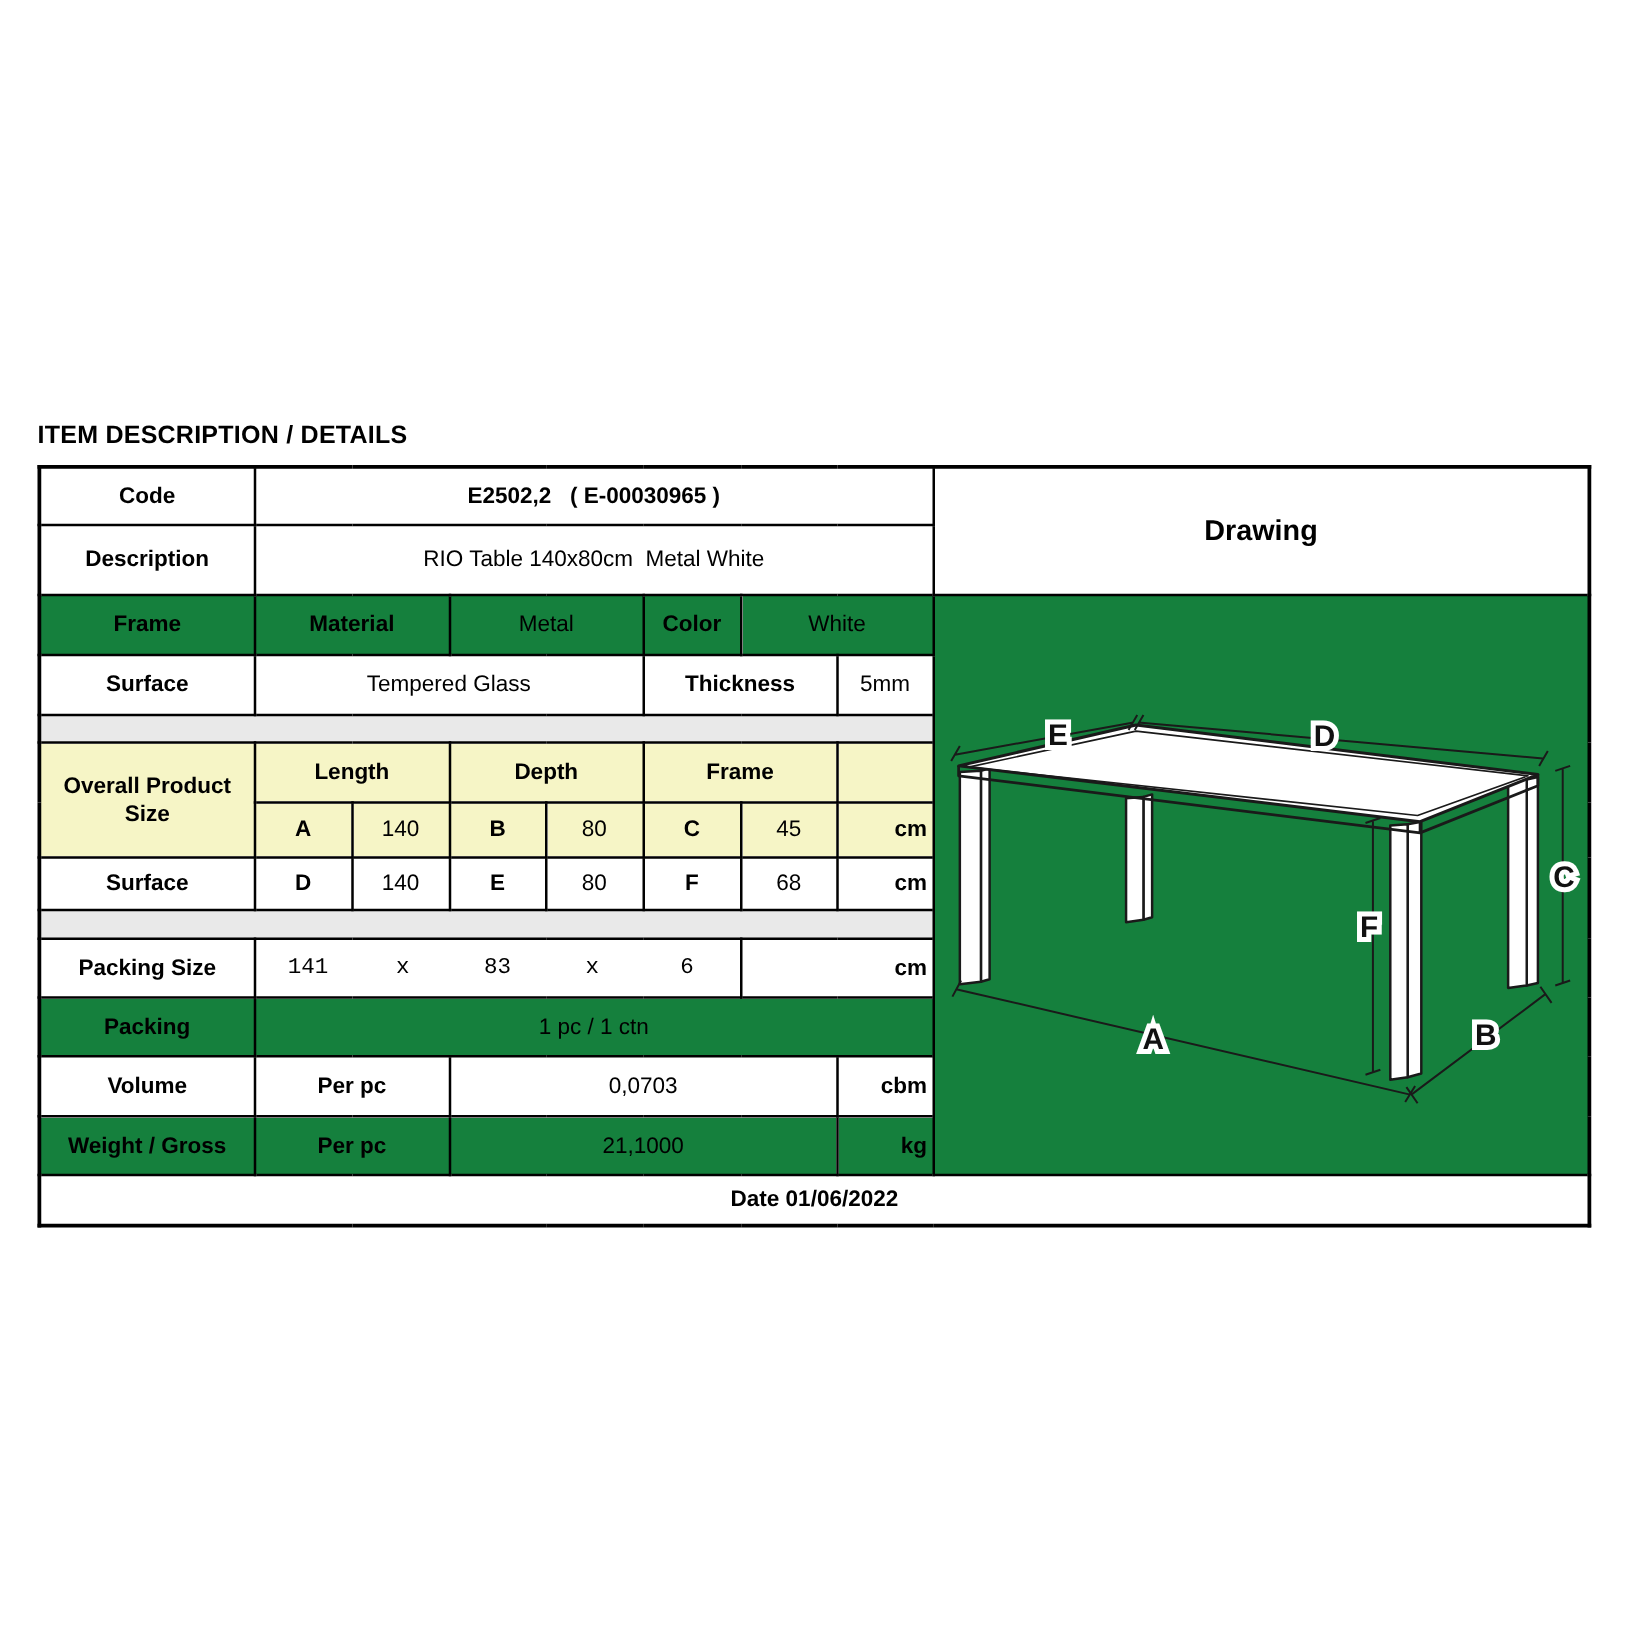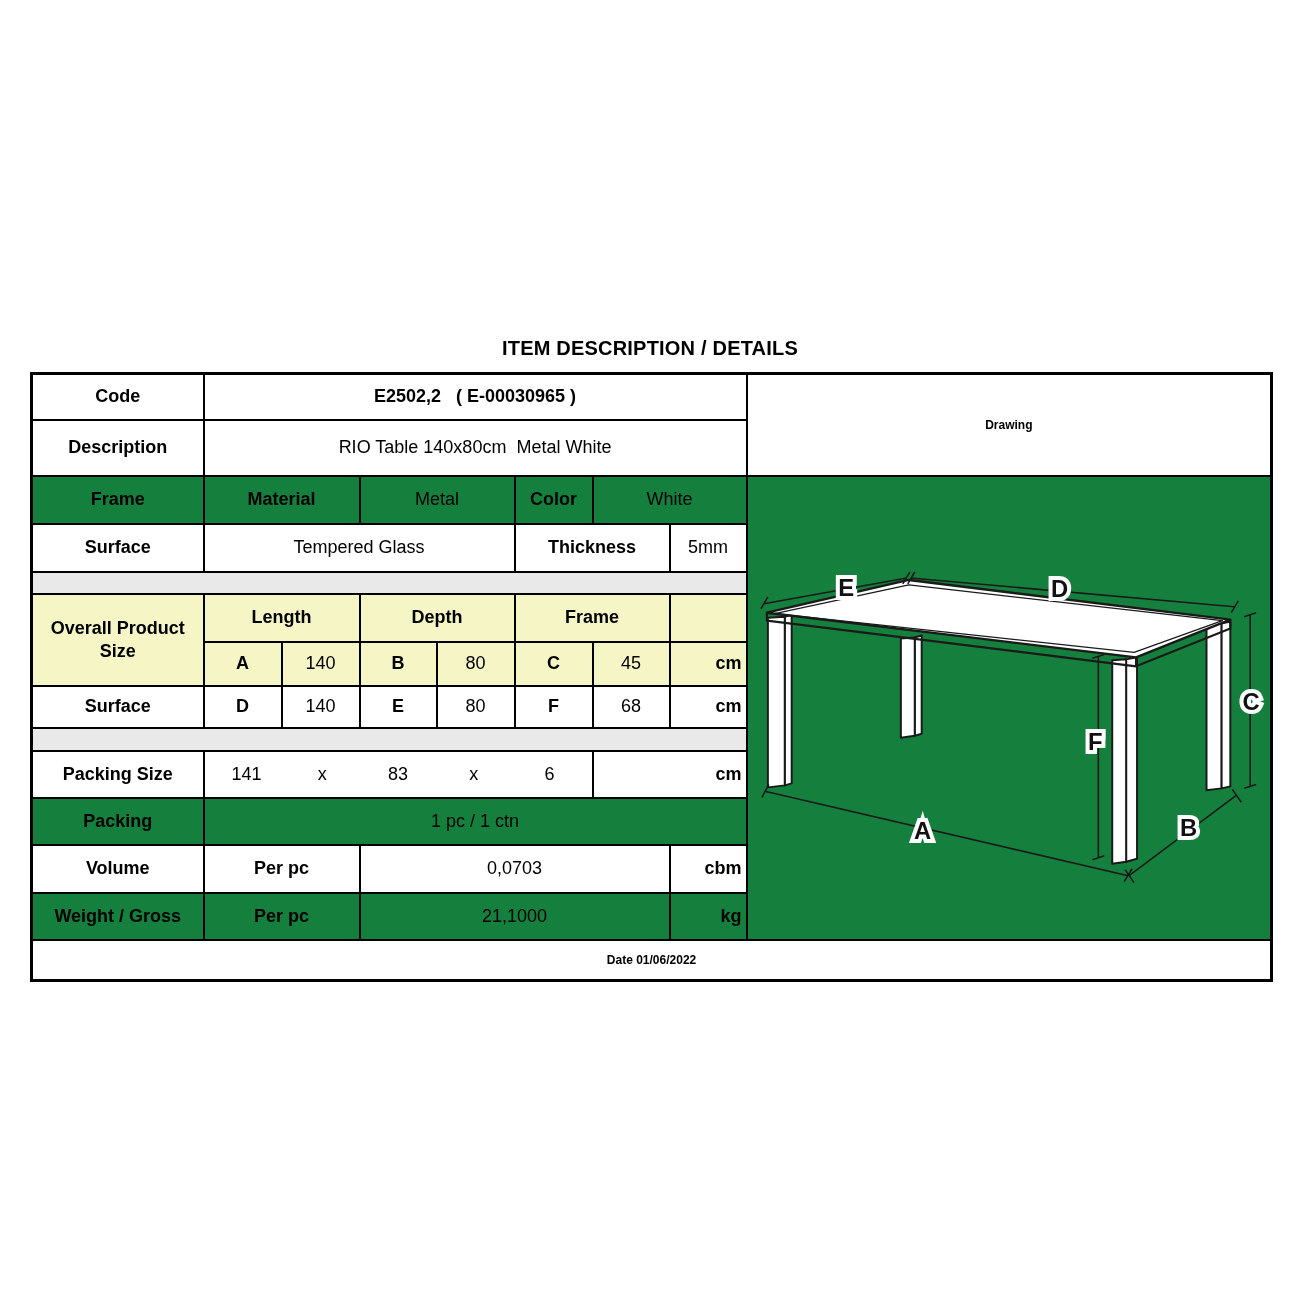--- a/index.html
+++ b/index.html
@@ -1,34 +1,34 @@
 <!DOCTYPE html>
 <html><head>
 <meta charset="utf-8">
 <style>
   html,body{margin:0;padding:0;background:#ffffff;}
   body{width:1300px;height:1300px;position:relative;font-family:"Liberation Sans",sans-serif;color:#000;}
-  .page-title{position:absolute;left:30px;top:337px;width:1240px;text-align:center;
+  .page-title{position:absolute;left:30px;top:337px;width:1240px;text-align:left;
     font-size:20px;font-weight:bold;letter-spacing:.2px;}
   table.spec{position:absolute;left:30px;top:372px;width:1240px;border-collapse:collapse;
     table-layout:fixed;border:3px solid #000;}
   table.spec td{border:2px solid #000;font-size:18px;vertical-align:middle;padding:0 4px;overflow:hidden;}
   td.lbl{font-weight:bold;text-align:center;padding-left:7px;}
   td.c{text-align:center;}
   td.b{font-weight:bold;}
   td.unit{font-weight:bold;text-align:right;padding-left:6px;}
   tr.gray td{background:#15803d;}
   td.spacer{background:#e9e9e9;padding:0;}
   td.yel{background:#f6f5c6;}
   td.pre{white-space:pre-wrap;}
   td.drawhdr{font-weight:bold;text-align:center;background:#fff;}
   td.drawcell{padding:0;vertical-align:top;background:#fff;}
   td.flexcell{padding:0;}
   .flexrow{display:flex;width:100%;height:100%;align-items:center;}
-  .flexrow span{flex:1;text-align:center;}
+  .flexrow span{flex:1;text-align:center;font-family:Liberation Mono, monospace;}
   .ovl{line-height:1.25;}
   svg text{font-family:"Liberation Sans",sans-serif;font-weight:bold;font-size:24px;
     paint-order:stroke;stroke:#ffffff;stroke-width:8px;fill:#111;text-anchor:middle;}
 </style>
 </head>
 <body>
 
 <div class="page-title">ITEM DESCRIPTION / DETAILS</div>
 
 <table class="spec">
@@ -41,21 +41,21 @@
       <col style="width:78px">
       <col style="width:77px">
       <col style="width:77px">
     <col style="width:525px">
   </colgroup>
 
   <tbody>
       <tr style="height:46px">
     <td class="lbl">Code</td>
     <td colspan="7" class="c b pre">E2502,2   ( E-00030965 )</td>
-    <td rowspan="2" class="drawhdr" style="font-size:12px">Drawing</td>
+    <td rowspan="2" class="drawhdr" style="font-size:23px">Drawing</td>
   </tr>
 
   <tr style="height:56px">
     <td class="lbl">Description</td>
     <td colspan="7" class="c pre">RIO Table 140x80cm  Metal White</td>
   </tr>
 
   <tr style="height:48px" class="gray">
     <td class="lbl">Frame</td>
     <td colspan="2" class="lbl">Material</td>
@@ -172,16 +172,16 @@
   </tr>
 
   <tr style="height:47px" class="gray">
     <td class="lbl">Weight / Gross</td>
     <td colspan="2" class="b c">Per pc</td>
     <td colspan="4" class="c">21,1000</td>
     <td class="unit">kg</td>
   </tr>
 
   <tr style="height:41px">
-    <td colspan="9" class="b c" style="font-size:12px">Date 01/06/2022</td>
+    <td colspan="9" class="b c" style="font-size:18px">Date 01/06/2022</td>
   </tr>
 </tbody>
   </table>
 
 </body></html>

